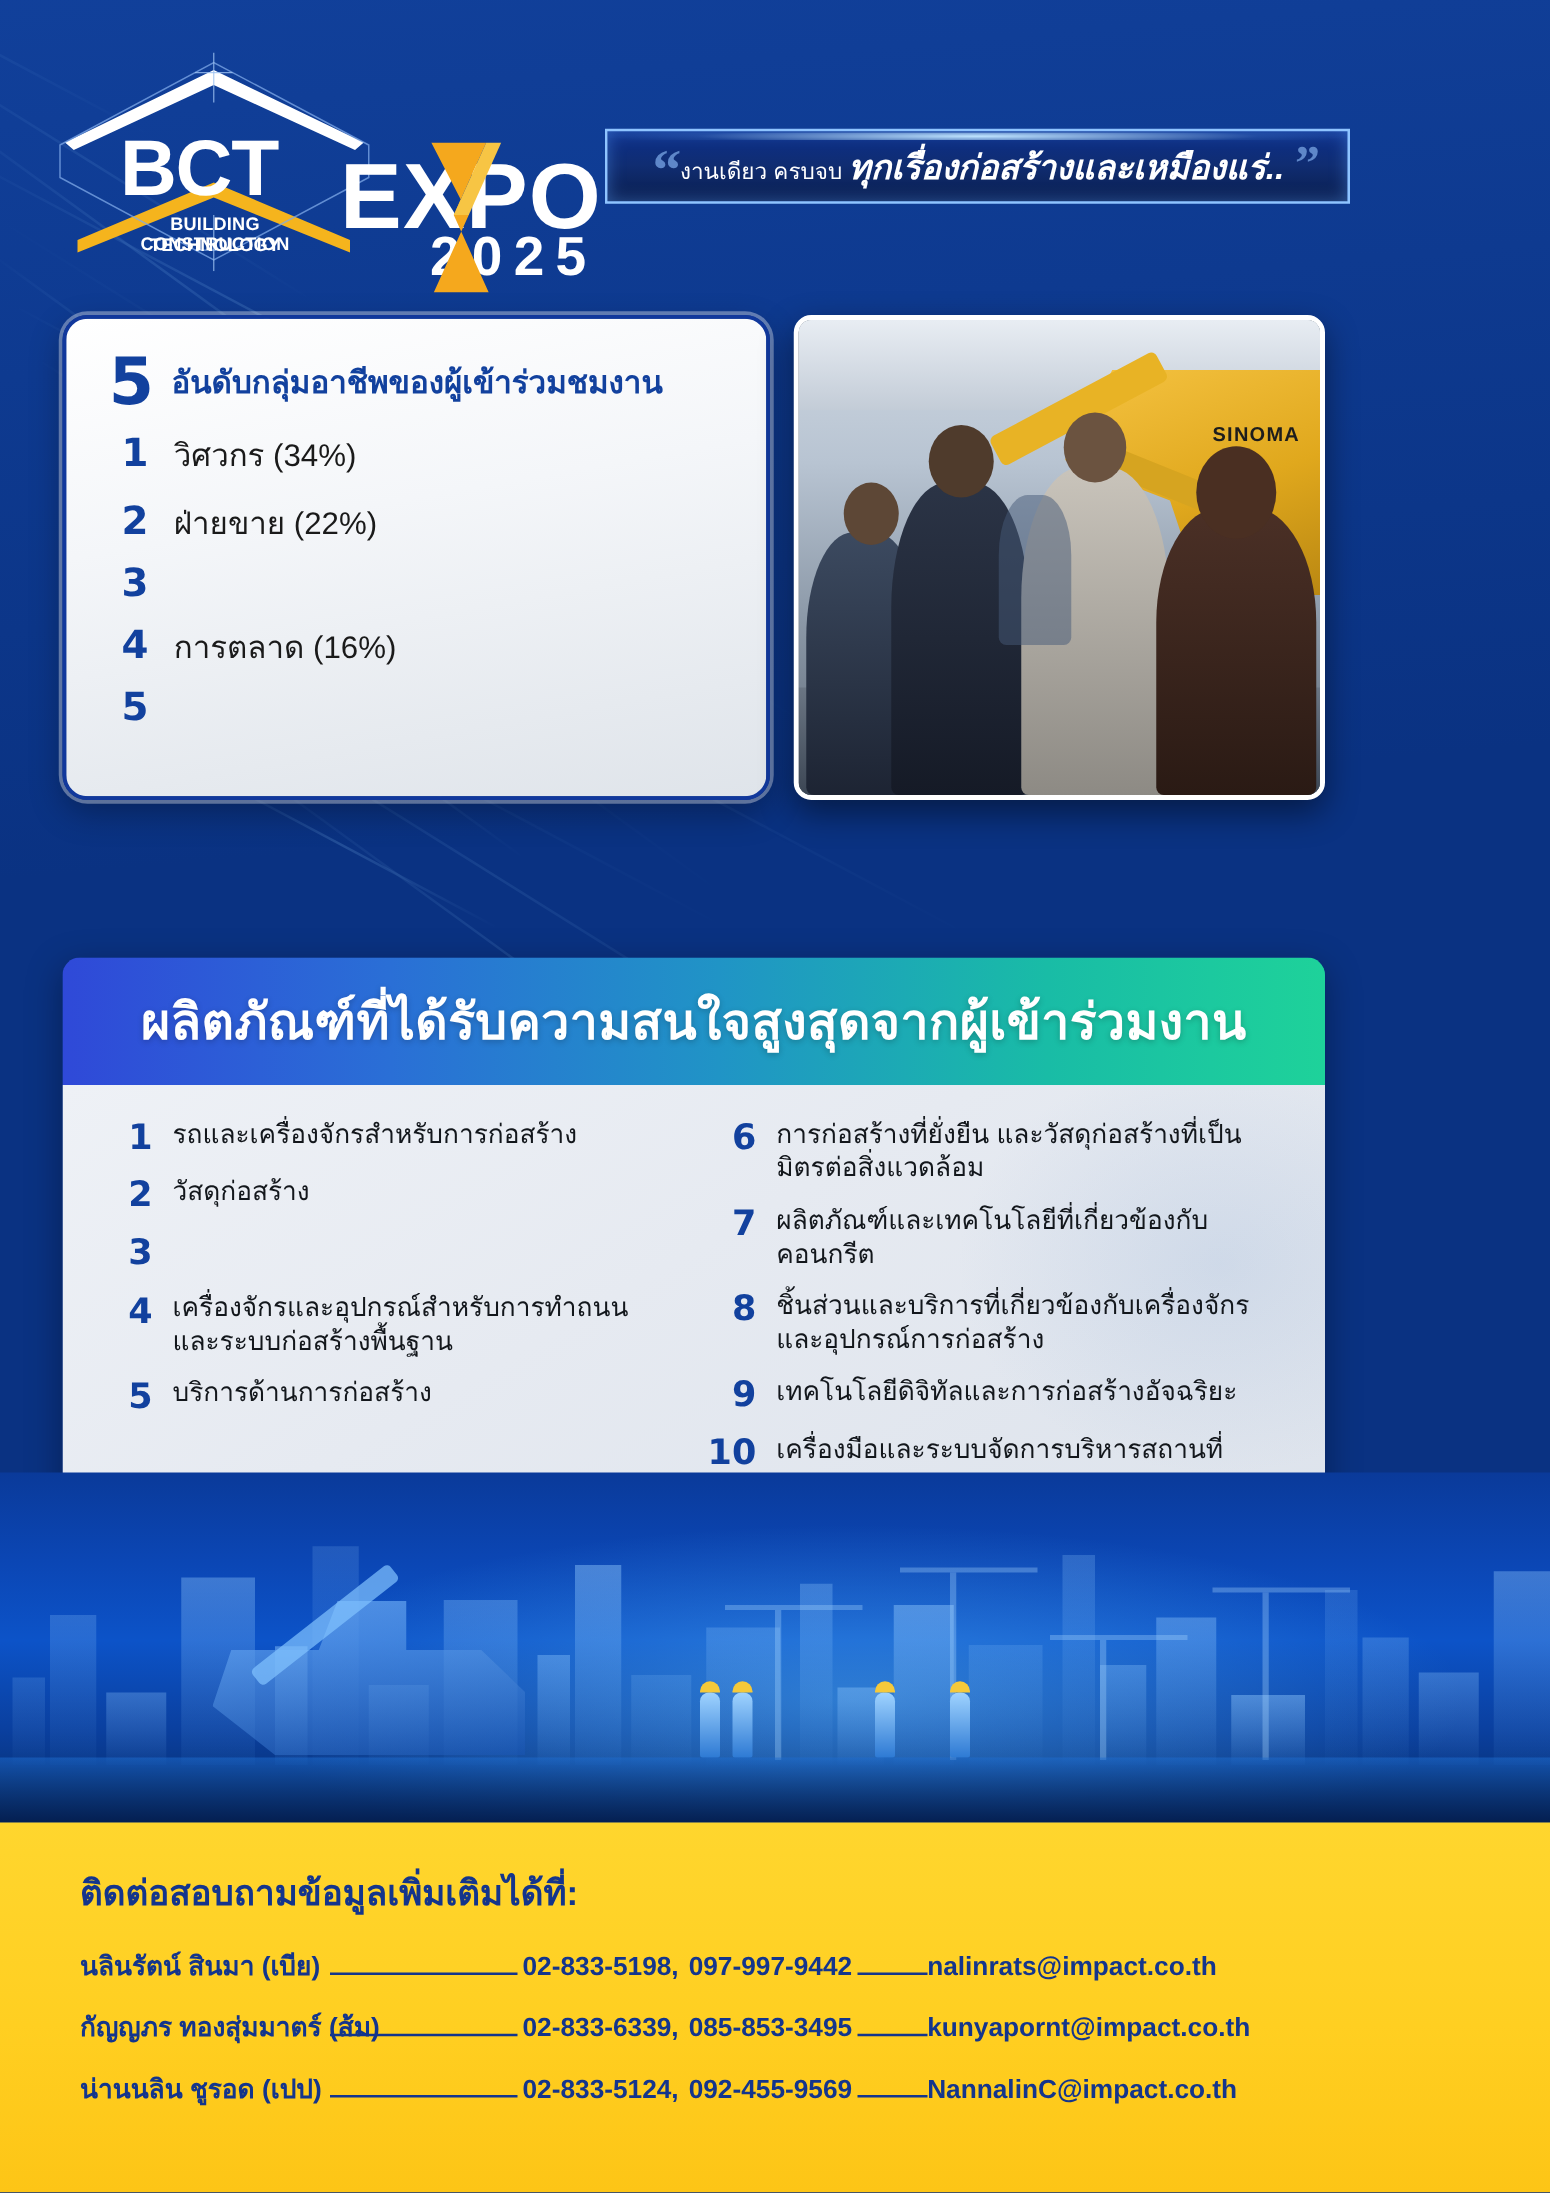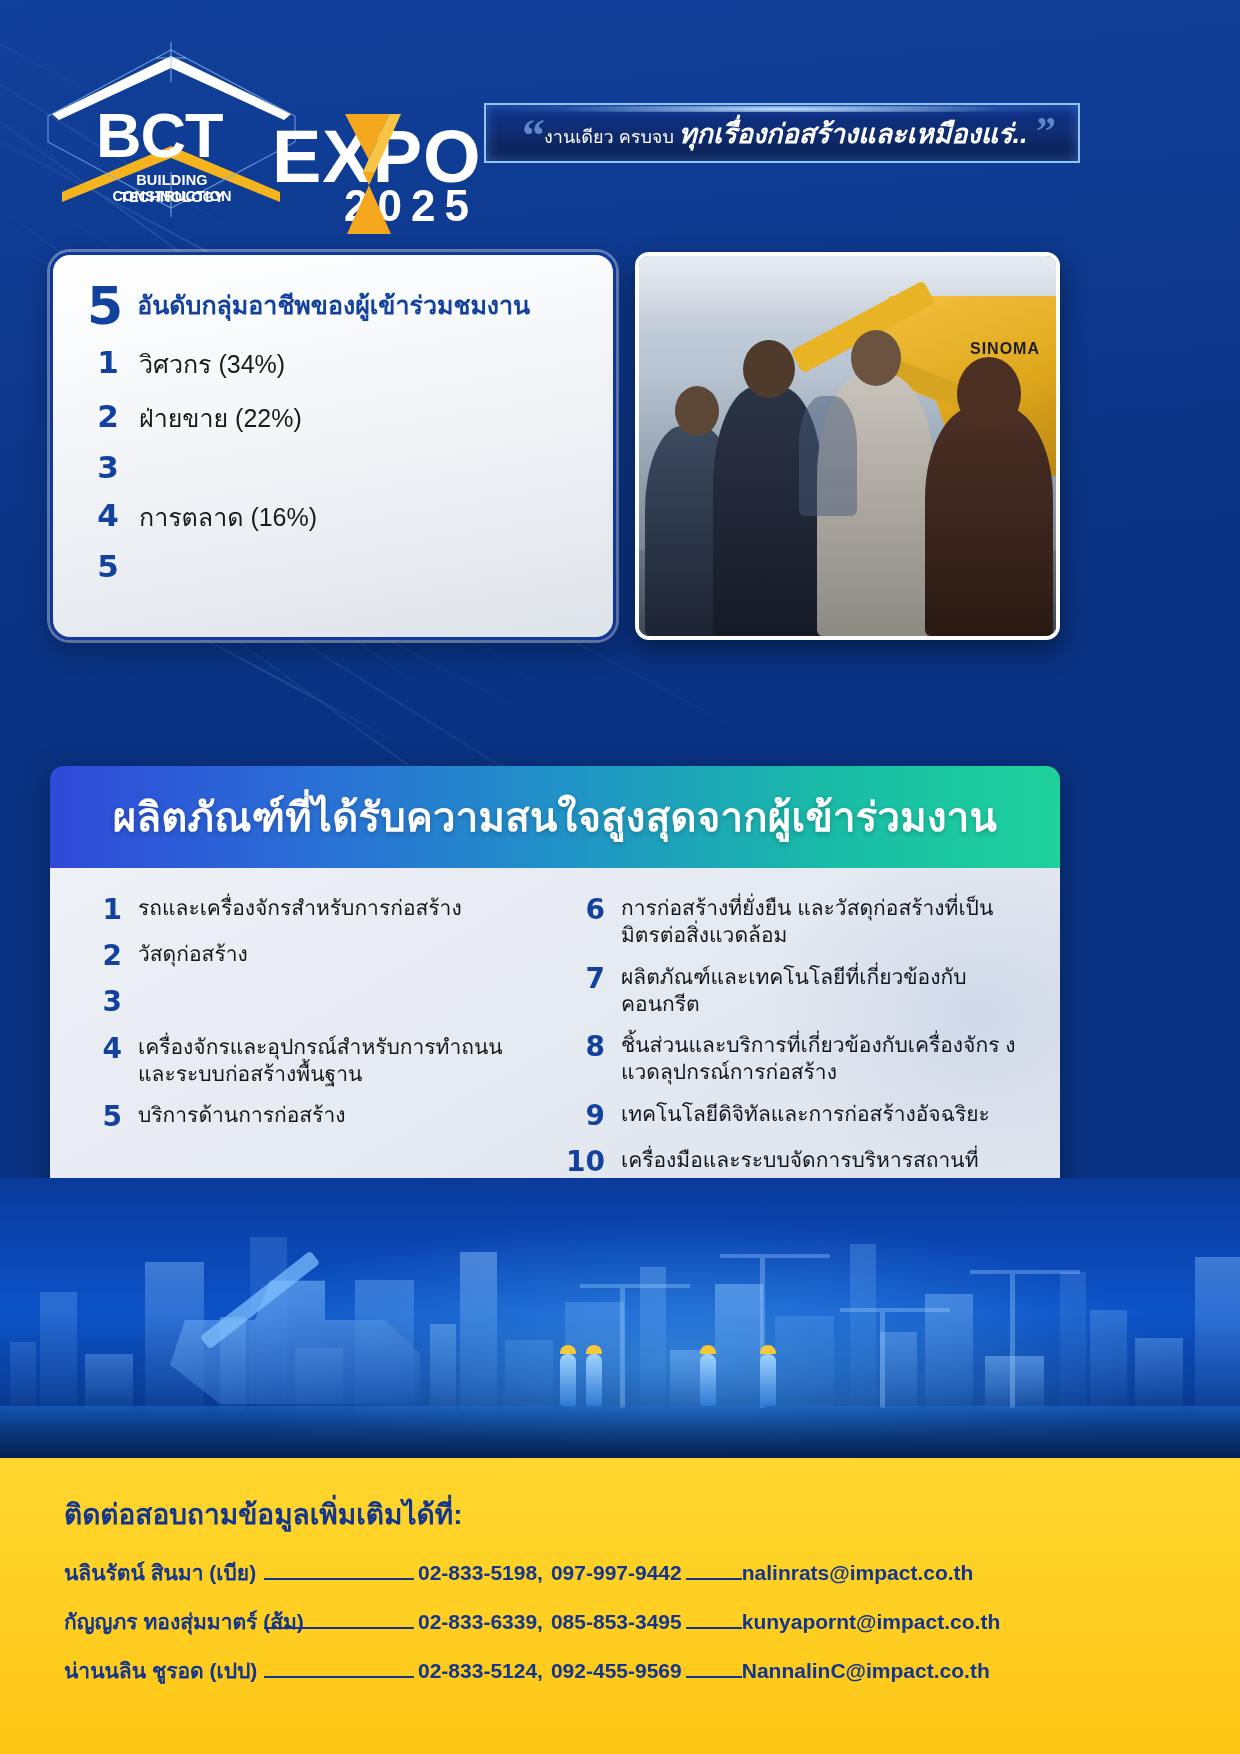--- a/index.html
+++ b/index.html
@@ -364,21 +364,21 @@
       <div class="prod-row">
         <div class="prod-num">6</div>
         <div class="prod-text">การก่อสร้างที่ยั่งยืน และวัสดุก่อสร้างที่เป็นมิตรต่อสิ่งแวดล้อม</div>
       </div>
       <div class="prod-row">
         <div class="prod-num">7</div>
         <div class="prod-text">ผลิตภัณฑ์และเทคโนโลยีที่เกี่ยวข้องกับคอนกรีต</div>
       </div>
       <div class="prod-row">
         <div class="prod-num">8</div>
-        <div class="prod-text">ชิ้นส่วนและบริการที่เกี่ยวข้องกับเครื่องจักร งแวดลุปกรณ์การก่อสร้าง</div>
+        <div class="prod-text">ชิ้นส่วนและบริการที่เกี่ยวข้องกับเครื่องจักร และอุปกรณ์การก่อสร้าง</div>
       </div>
       <div class="prod-row">
         <div class="prod-num">9</div>
         <div class="prod-text">เทคโนโลยีดิจิทัลและการก่อสร้างอัจฉริยะ</div>
       </div>
       <div class="prod-row">
         <div class="prod-num">10</div>
         <div class="prod-text">เครื่องมือและระบบจัดการบริหารสถานที่</div>
       </div>
     </div>

